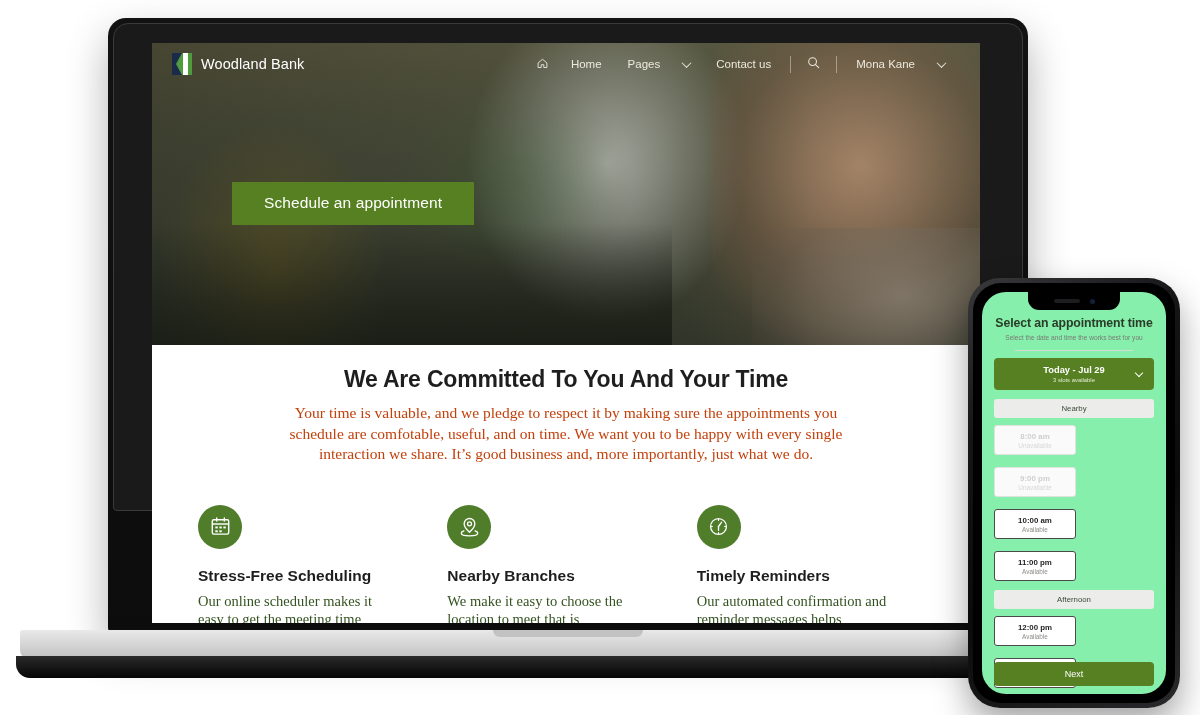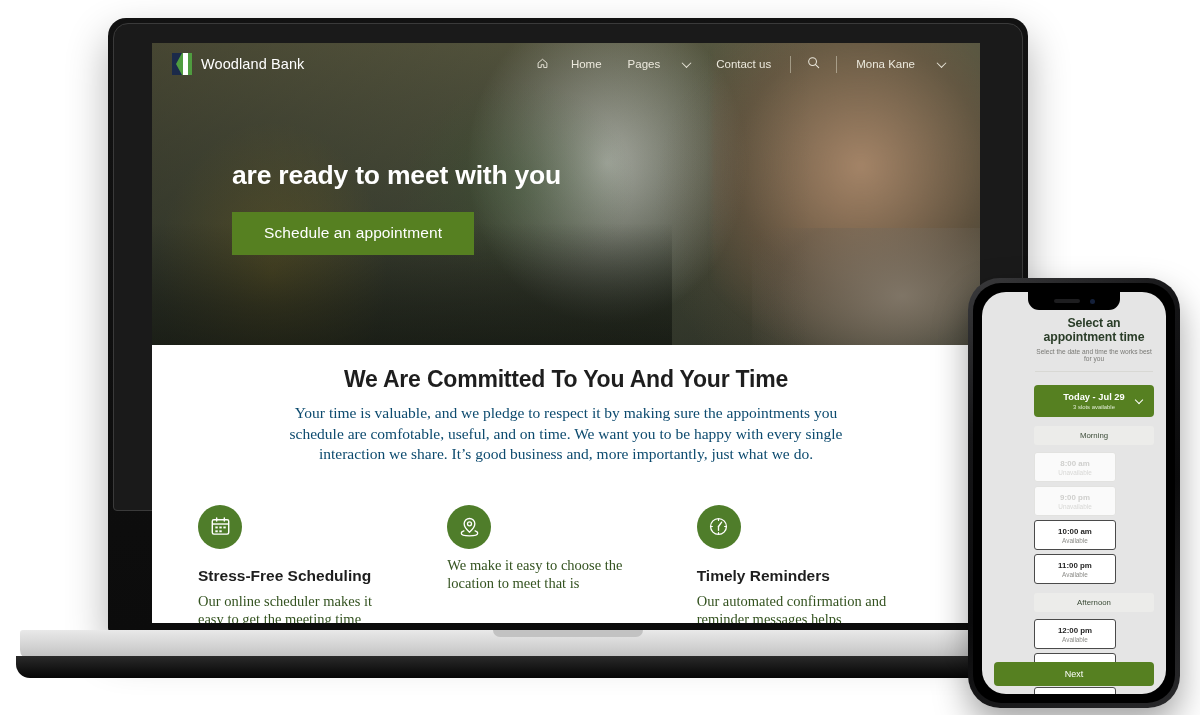--- a/index.html
+++ b/index.html
@@ -81,21 +81,21 @@
   .hero-h1 { color:#fff; font-size:26.5px; font-weight:700; line-height:1.12; letter-spacing:-.2px; }
   .hero-cta {
     display:inline-block; margin-top:21px; background:#568021; color:#fff;
     font-size:15.5px; padding: 12px 32px 13px; border:none; cursor:pointer; letter-spacing:.1px;
   }
 
   
   .content { position:relative; background:#fff; padding: 21px 46px 0; }
   .sec-title { text-align:center; font-size:23px; font-weight:700; color:#1e1e1e; letter-spacing:-.2px; }
   .sec-body { margin: 10px auto 0; max-width: 588px; text-align:center;
-    font-family:"Liberation Serif", serif; font-size:15.5px; line-height:1.33; color:#0c4a6e; }
+    font-family:"Liberation Serif", serif; font-size:15.5px; line-height:1.33; color:#c2410c; }
 
   .cards { display:flex; gap:12px; margin-top: 40px; }
   .card { width: 274px; }
   .card-icon {
     width:44px; height:44px; border-radius:50%; background:#4f7d2a;
     display:flex; align-items:center; justify-content:center;
   }
   .card-title { margin-top:18px; font-size:15.5px; font-weight:700; color:#1e1e1e; }
   .card-text { margin-top:7px; font-family:"Liberation Serif", serif; font-size:14.5px;
     line-height:1.28; color:#33521f; max-width: 196px; }
@@ -103,46 +103,46 @@
   
   #phone { position:absolute; left:968px; top:278px; width:212px; height:430px; z-index:30; }
   .phone-shell {
     position:absolute; inset:0; border-radius:32px;
     background: linear-gradient(145deg,#3a3a3c 0%,#151517 28%,#0a0a0b 60%,#2a2a2c 100%);
     box-shadow: 0 16px 34px rgba(0,0,0,.36);
   }
   .phone-bezel { position:absolute; left:5px; top:5px; right:5px; bottom:5px; border-radius:28px; background:#000; }
   .phone-screen {
     position:absolute; left:9px; top:9px; right:9px; bottom:9px; border-radius:24px;
-    background:#e5e5e5; overflow:hidden;padding-left:40px;
+    background:#86efac; overflow:hidden;
   }
   .notch { position:absolute; left:50%; transform:translateX(-50%); top:0; width:92px; height:18px;
     background:#000; border-radius:0 0 11px 11px; display:flex; align-items:center; justify-content:center; gap:10px; z-index:4; }
   .notch-speaker { width:26px; height:3.5px; background:#1d1d1f; border-radius:2px; }
   .notch-cam { width:5px; height:5px; border-radius:50%; background:#14203a; }
 
   .ph-inner { padding: 24px 12px 0; }
   .ph-title { text-align:center; font-size:12.3px; font-weight:700; color:#2a3d28; letter-spacing:-.1px; }
   .ph-sub { text-align:center; font-size:6.6px; color:#7a7a76; margin-top:4px; }
   .ph-rule { width:118px; height:1px; background:#d8d8d4; margin: 9px auto 0; }
 
   .date-sel {
-    margin-top: 13px; background:#568021; border-radius:4px; height:32px;
+    margin-top: 7px; background:#568021; border-radius:4px; height:32px;
     display:flex; align-items:center; justify-content:center; position:relative; cursor:pointer;
   }
   .date-sel-main { font-size:9.3px; font-weight:700; color:#fff; text-align:center; line-height:1.12; }
   .date-sel-sub { font-size:5.9px; color:#e2ecd6; text-align:center; margin-top:1px; }
   .date-chev { position:absolute; right:12px; top:12px; width:6px; height:6px;
     border-right:1.4px solid #fff; border-bottom:1.4px solid #fff; transform:rotate(45deg); }
 
   .daypart { margin-top:9px; background:#ececea; border-radius:3px; height:19px;
     display:flex; align-items:center; justify-content:center;
     font-size:7.8px; color:#3a4a36; font-weight:400; }
 
-  .slots { display:flex; flex-wrap:wrap; gap:4px; margin-top:7px; }
+  .slots { display:flex; flex-wrap:wrap; gap:12px; margin-top:7px; }
   .slot { width: 82px; height:30px; border-radius:3px; border:1px solid #4a4a4a; background:#fff;
     display:flex; flex-direction:column; align-items:center; justify-content:center; cursor:pointer; }
   .slot.unavail { border:1px solid #e2e2e0; background:#fafafa; cursor:default; }
   .slot-time { font-size:7.9px; font-weight:700; color:#1f1f1f; }
   .slot-state { font-size:6.4px; color:#8b8b87; margin-top:1px; }
   .slot.unavail .slot-time { color:#cfcfcd; }
   .slot.unavail .slot-state { color:#d8d8d6; }
 
   .next-btn { position:absolute; left:12px; right:12px; bottom:8px; height:24px; background:#568021;
     border:none; border-radius:4px; color:#fff; font-size:9px; cursor:pointer; }
@@ -206,21 +206,20 @@
                 <div class="nav-div"></div>
                 <div class="nav-link">
                   <span>Mona Kane</span>
                   <span class="chev"></span>
                 </div>
               </div>
             </div>
 
             <div class="hero-copy">
               <div class="hero-h1">
-                <div>are ready to meet with you</div>
               </div>
               <button class="hero-cta">Schedule an appointment</button>
             </div>
           </div>
 
           <div class="content">
             <div class="sec-title">We Are Committed To You And Your Time</div>
             <div class="sec-body">Your time is valuable, and we pledge to respect it by making sure the appointments you schedule are comfotable, useful, and on time. We want you to be happy with every single interaction we share. It’s good business and, more importantly, just what we do.</div>
 
             <div class="cards">
@@ -243,20 +242,21 @@
               </div>
 
               <div class="card">
                 <div class="card-icon">
                   <svg width="21" height="21" viewBox="0 0 22 22" fill="none">
                     <path d="M11 2.6 C7.9 2.6 5.4 5.1 5.4 8.2 C5.4 12 11 17 11 17 C11 17 16.6 12 16.6 8.2 C16.6 5.1 14.1 2.6 11 2.6 Z" stroke="#fff" stroke-width="1.4"></path>
                     <circle cx="11" cy="8.2" r="2.1" stroke="#fff" stroke-width="1.4"></circle>
                     <path d="M5.6 15.4 C3.6 16.1 2.4 17 2.4 18 C2.4 19.5 6.2 20.7 11 20.7 C15.8 20.7 19.6 19.5 19.6 18 C19.6 17 18.4 16.1 16.4 15.4" stroke="#fff" stroke-width="1.3"></path>
                   </svg>
                 </div>
+                <div class="card-title">Nearby Branches</div>
                 <div class="card-text">We make it easy to choose the location to meet that is</div>
               </div>
 
               <div class="card">
                 <div class="card-icon">
                   <svg width="21" height="21" viewBox="0 0 22 22" fill="none">
                     <circle cx="11" cy="11" r="8.3" stroke="#fff" stroke-width="1.4"></circle>
                     <path d="M11 11 L14.3 6.4" stroke="#fff" stroke-width="1.4" stroke-linecap="round"></path>
                     <path d="M11 11 L11 15" stroke="#fff" stroke-width="1.4" stroke-linecap="round"></path>
                     <path d="M11 3.4 V4.6 M11 17.4 V18.6 M3.4 11 H4.6 M17.4 11 H18.6" stroke="#fff" stroke-width="1.2" stroke-linecap="round"></path>
@@ -293,21 +293,21 @@
             <div class="ph-rule"></div>
 
             <div class="date-sel">
               <div>
                 <div class="date-sel-main">Today - Jul 29</div>
                 <div class="date-sel-sub">3 slots available</div>
               </div>
               <span class="date-chev"></span>
             </div>
 
-            <div class="daypart">Morning</div>
+            <div class="daypart">Nearby</div>
             <div class="slots">
               <div class="slot unavail">
                 <span class="slot-time">8:00 am</span>
                 <span class="slot-state">Unavailable</span>
               </div>
               <div class="slot unavail">
                 <span class="slot-time">9:00 pm</span>
                 <span class="slot-state">Unavailable</span>
               </div>
               <div class="slot">

